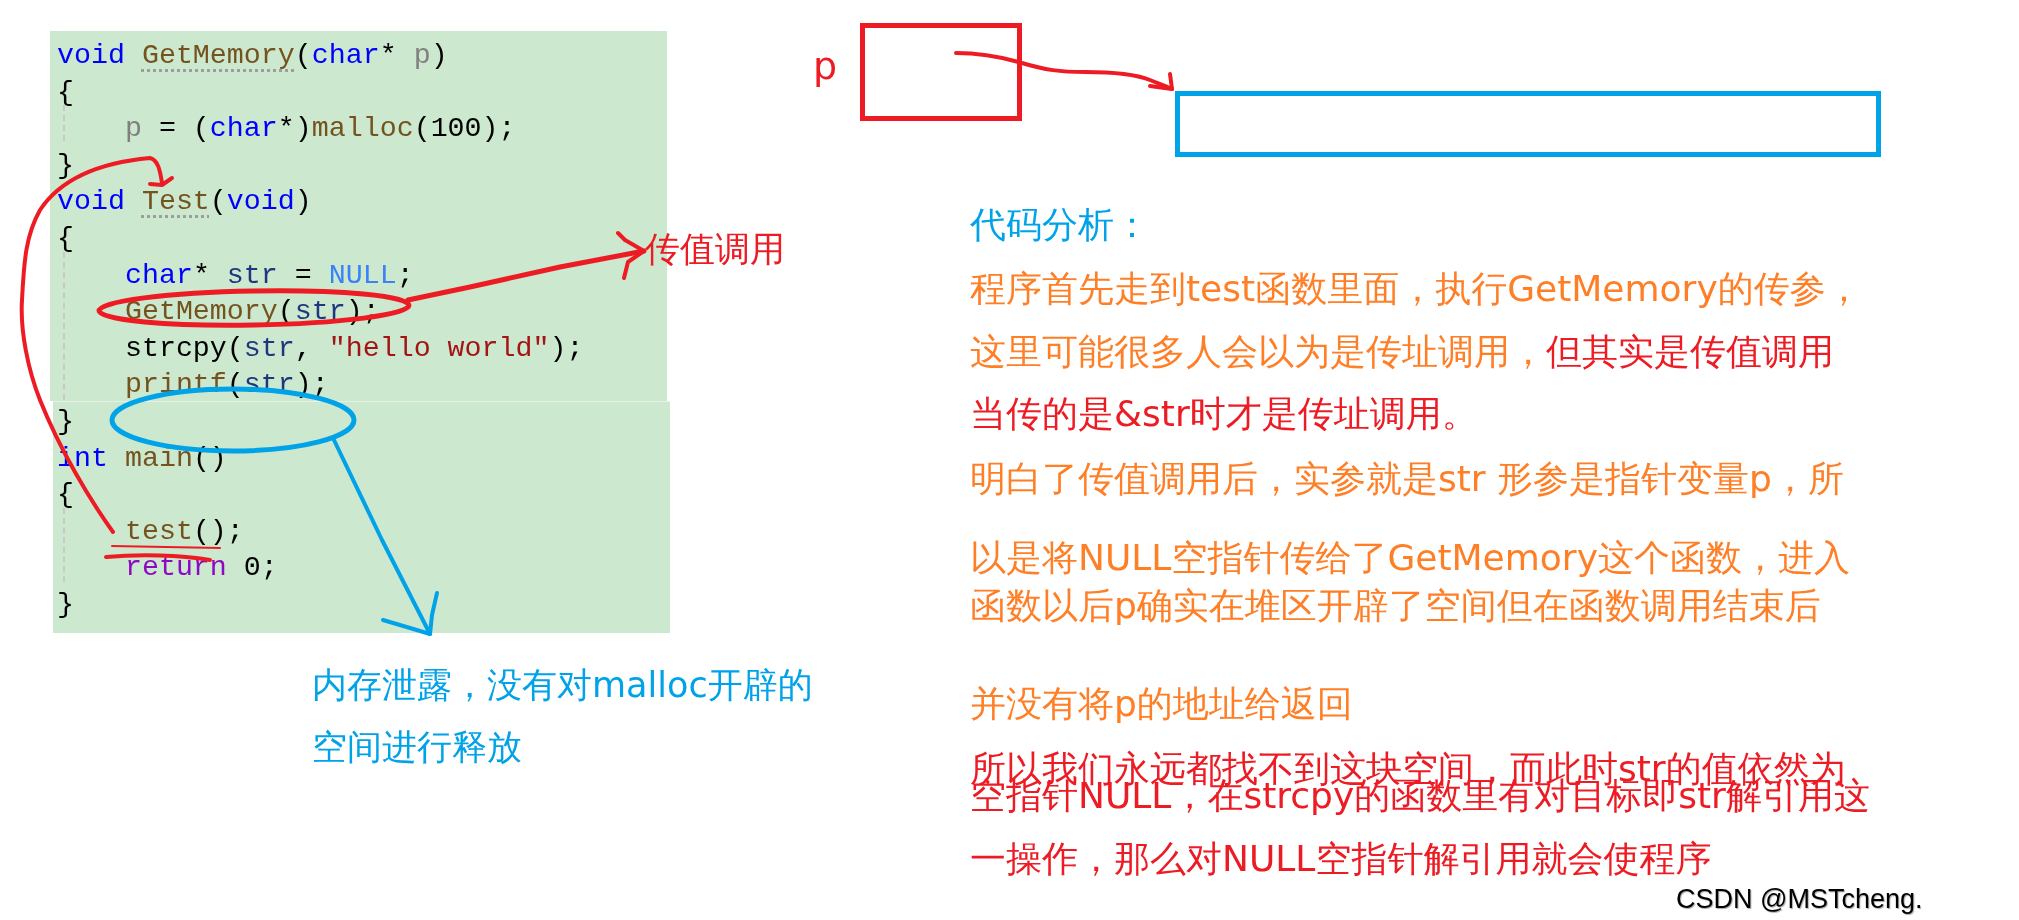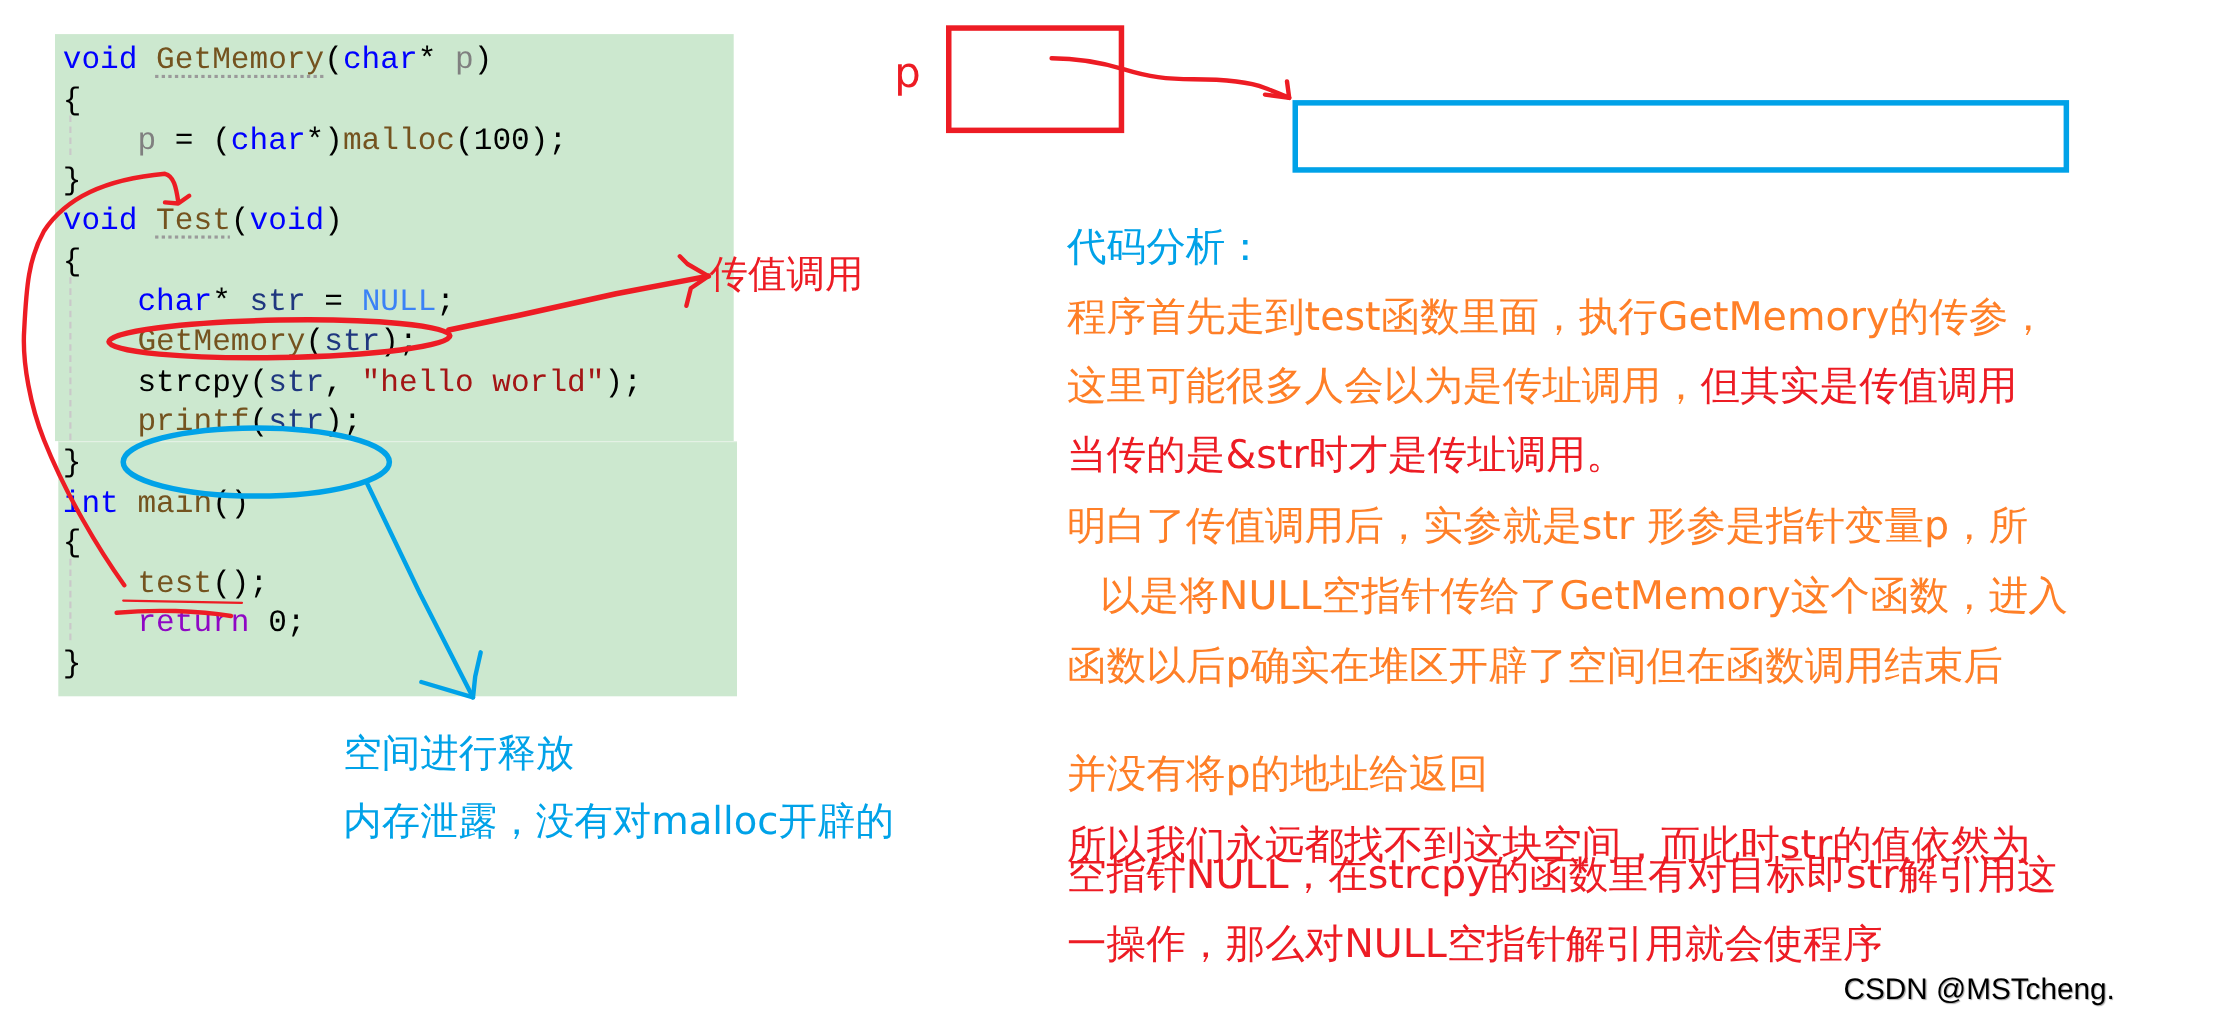--- a/index.html
+++ b/index.html
@@ -89,31 +89,31 @@
   <div class="indent-guide" style="left:63px; top:508px; height:74px;"></div>
 
   <div id="code"><div class="code-line"><span class="tok-kw">void</span><span class="tok-plain"> </span><span class="tok-fn tok-dot">GetMemory</span><span class="tok-plain">(</span><span class="tok-kw">char</span><span class="tok-plain">* </span><span class="tok-param">p</span><span class="tok-plain">)</span></div><div class="code-line"><span class="tok-plain">{</span></div><div class="code-line"><span class="tok-plain">    </span><span class="tok-param">p</span><span class="tok-plain"> = (</span><span class="tok-kw">char</span><span class="tok-plain">*)</span><span class="tok-fn">malloc</span><span class="tok-plain">(100);</span></div><div class="code-line"><span class="tok-plain">}</span></div><div class="code-line"><span class="tok-kw">void</span><span class="tok-plain"> </span><span class="tok-fn tok-dot">Test</span><span class="tok-plain">(</span><span class="tok-kw">void</span><span class="tok-plain">)</span></div><div class="code-line"><span class="tok-plain">{</span></div><div class="code-line"><span class="tok-plain">    </span><span class="tok-kw">char</span><span class="tok-plain">* </span><span class="tok-var">str</span><span class="tok-plain"> = </span><span class="tok-macro">NULL</span><span class="tok-plain">;</span></div><div class="code-line"><span class="tok-plain">    </span><span class="tok-fn">GetMemory</span><span class="tok-plain">(</span><span class="tok-var">str</span><span class="tok-plain">);</span></div><div class="code-line"><span class="tok-plain">    </span><span class="tok-plain">strcpy</span><span class="tok-plain">(</span><span class="tok-var">str</span><span class="tok-plain">, </span><span class="tok-str">"hello world"</span><span class="tok-plain">);</span></div><div class="code-line"><span class="tok-plain">    </span><span class="tok-fn">printf</span><span class="tok-plain">(</span><span class="tok-var">str</span><span class="tok-plain">);</span></div><div class="code-line"><span class="tok-plain">}</span></div><div class="code-line"><span class="tok-kw">int</span><span class="tok-plain"> </span><span class="tok-fn">main</span><span class="tok-plain">()</span></div><div class="code-line"><span class="tok-plain">{</span></div><div class="code-line"><span class="tok-plain">    </span><span class="tok-fn">test</span><span class="tok-plain">();</span></div><div class="code-line"><span class="tok-plain">    </span><span class="tok-ctl">return</span><span class="tok-plain"> 0;</span></div><div class="code-line"><span class="tok-plain">}</span></div></div>
 
   <span class="label p-label">p</span>
   <div class="box-p"></div>
   <div class="box-heap"></div>
 
   <span class="label pass-label">传值调用</span>
   <div class="label leak-label">
+    <div>内存泄露，没有对malloc开辟的</div>
     <div>空间进行释放</div>
-    <div>内存泄露，没有对malloc开辟的</div>
   </div>
 
   <div class="analysis-line c-blue" style="top:203px;">代码分析：</div>
   <div id="analysis-body">
       <div class="analysis-line" style="top: 267px;"><span class="c-orange">程序首先走到test函数里面，执行GetMemory的传参，</span></div>
       <div class="analysis-line" style="top: 330px;"><span class="c-orange">这里可能很多人会以为是传址调用，</span><span class="c-red">但其实是传值调用</span></div>
       <div class="analysis-line" style="top: 392px;"><span class="c-red">当传的是&amp;str时才是传址调用。</span></div>
       <div class="analysis-line" style="top: 457px;"><span class="c-orange">明白了传值调用后，实参就是str 形参是指针变量p，所</span></div>
-      <div class="analysis-line" style="top: 521px; margin-left: 30px;"><span class="c-orange">以是将NULL空指针传给了GetMemory这个函数，进入</span></div>
+      <div class="analysis-line" style="top: 536px;"><span class="c-orange">以是将NULL空指针传给了GetMemory这个函数，进入</span></div>
       <div class="analysis-line" style="top: 584px;"><span class="c-orange">函数以后p确实在堆区开辟了空间但在函数调用结束后</span></div>
       <div class="analysis-line" style="top: 645px; margin-top: 37px;"><span class="c-orange">并没有将p的地址给返回</span></div>
       <div class="analysis-line" style="top: 711px; margin-top: 36px;"><span class="c-red">所以我们永远都找不到这块空间，而此时str的值依然为</span></div>
       <div class="analysis-line" style="top: 774px;"><span class="c-red">空指针NULL，在strcpy的函数里有对目标即str解引用这</span></div>
       <div class="analysis-line" style="top: 837px;"><span class="c-red">一操作，那么对NULL空指针解引用就会使程序</span></div>
     </div>
 
   <div class="watermark">CSDN @MSTcheng.</div>
 
   <svg id="overlay" width="2019" height="920" viewBox="0 0 2019 920">

